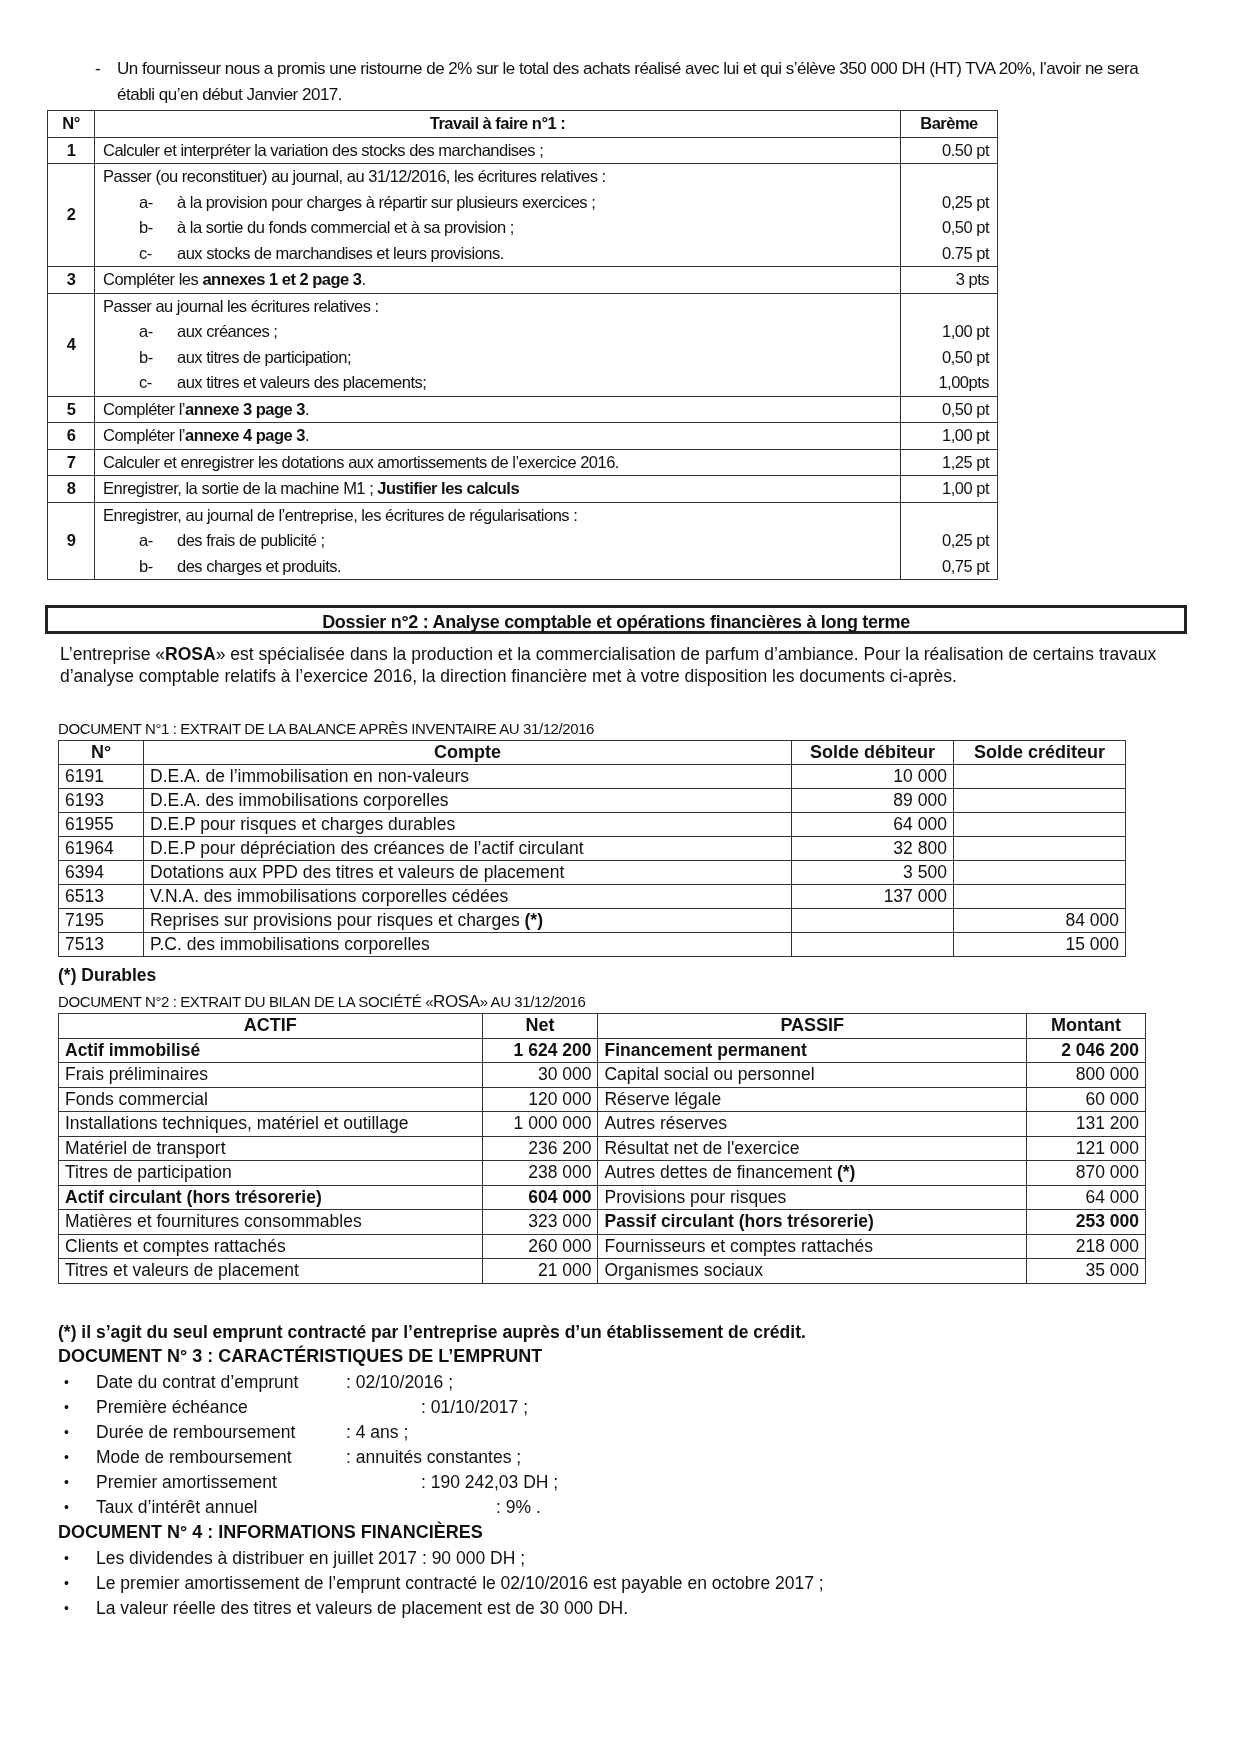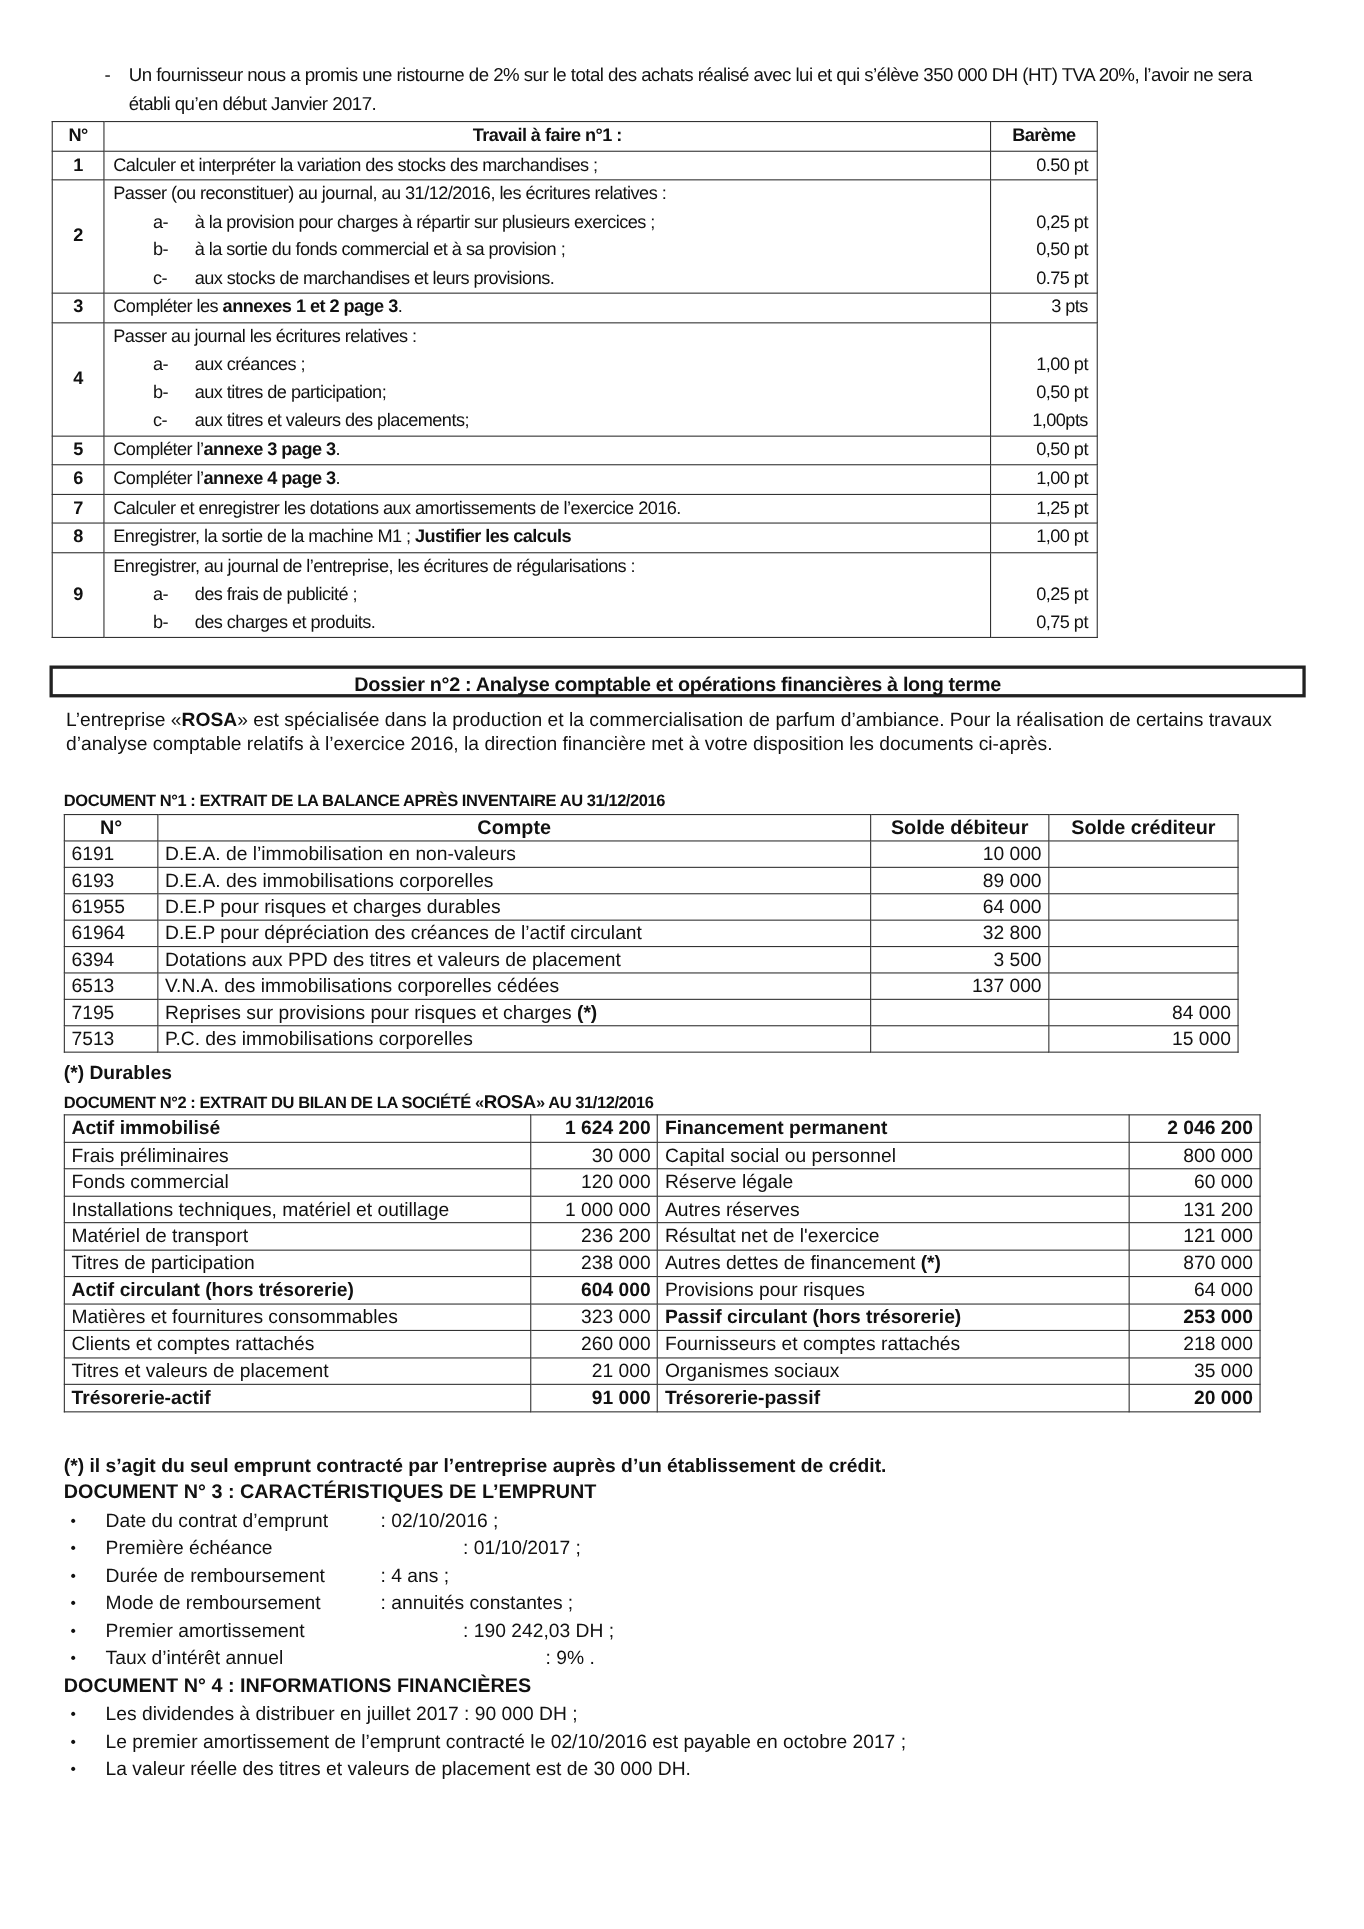--- a/index.html
+++ b/index.html
@@ -18,21 +18,21 @@
   .t1 th { font-weight: bold; text-align: center; }
   .t1 .num { width: 46px; text-align: center; font-weight: bold; padding: 0; }
   .t1 .pts { width: 80px; text-align: right; white-space: nowrap; margin-left: 40px; }
   .t1 .sub { padding-left: 36px; }
   .t1 .sub .l { display: inline-block; width: 38px; }
 
   
   .dossier { left: 45px; top: 605px; width: 1142px; height: 29px; border: 3px solid #222; box-sizing: border-box; font-family: "Liberation Sans", sans-serif; font-weight: bold; font-size: 18px; text-align: center; line-height: 28px; letter-spacing: -0.3px; }
 
   .para { left: 60px; top: 643px; width: 1120px; font-family: "Liberation Sans", sans-serif; font-size: 17.5px; line-height: 22px; }
-  .doctitle { font-family: "Liberation Sans", sans-serif; font-weight: bold; font-size: 15px; letter-spacing: -0.4px; }
+  .doctitle { font-family: "Liberation Sans", sans-serif; font-weight: normal; font-size: 15px; letter-spacing: -0.4px; }
 
   
   .t2 { position: absolute; left: 58px; top: 740px; width: 1068px; font-family: "Liberation Sans", sans-serif; font-size: 17.5px; }
   .t2 td, .t2 th { border: 1.3px solid #333; padding: 0 6px; height: 23px; line-height: 23px; }
   .t2 th { font-weight: bold; text-align: center; font-size: 18px; }
   .t2 .r { text-align: right; }
 
   
   .t3 { position: absolute; left: 58px; top: 1013px; width: 1088px; font-family: "Liberation Sans", sans-serif; font-size: 17.5px; }
   .t3 td, .t3 th { border: 1.3px solid #333; padding: 0 6px; height: 23.5px; line-height: 23.5px; white-space: nowrap; }
@@ -225,20 +225,26 @@
   <span>DOCUMENT  N°2 : EXTRAIT DU BILAN DE LA SOCIÉTÉ «</span><span style="font-family:'Liberation Sans',sans-serif;font-size:17px">ROSA</span><span>» AU 31/12/2016</span>
 </div>
 <table class="t3">
   <colgroup>
       <col style="width:420px">
       <col style="width:115px">
       <col style="width:425px">
       <col style="width:118px">
     </colgroup>
   <tbody>
+      <tr>
+    <th>ACTIF</th>
+    <th>Net</th>
+    <th>PASSIF</th>
+    <th>Montant</th>
+  </tr>
   <tr>
         <td class="b">Actif immobilisé</td>
         <td class="r b">1 624 200</td>
         <td class="b">Financement permanent</td>
         <td class="r b">2 046 200</td>
       </tr>
   <tr>
         <td>Frais préliminaires</td>
         <td class="r">30 000</td>
         <td>Capital social ou personnel</td>
@@ -284,26 +290,20 @@
         <td>Clients et comptes rattachés</td>
         <td class="r">260 000</td>
         <td>Fournisseurs et comptes rattachés</td>
         <td class="r">218 000</td>
       </tr>
   <tr>
         <td>Titres et valeurs de placement</td>
         <td class="r">21 000</td>
         <td>Organismes sociaux</td>
         <td class="r">35 000</td>
-      </tr>
-  <tr>
-        <td class="b">Trésorerie-actif</td>
-        <td class="r b">91 000</td>
-        <td class="b">Trésorerie-passif</td>
-        <td class="r b">20 000</td>
       </tr>
 </tbody>
   </table>
 <div class="abs note" style="left:58px; top:1322px;">(*) il s’agit du seul emprunt contracté par l’entreprise auprès d’un établissement de crédit.</div>
 
 <div class="abs h-doc" style="left:58px; top:1346px;">DOCUMENT N° 3 : CARACTÉRISTIQUES DE L’EMPRUNT</div>
 <ul class="abs bl kv" style="left:58px; top:1370px;">
   <li><span class="bul">•</span><span class="k" style="width:250px">Date du contrat d’emprunt</span><span>: 02/10/2016 ;</span></li>
   <li><span class="bul">•</span><span class="k" style="width:325px">Première échéance</span><span>: 01/10/2017 ;</span></li>
   <li><span class="bul">•</span><span class="k" style="width:250px">Durée de remboursement</span><span>: 4 ans ;</span></li>

